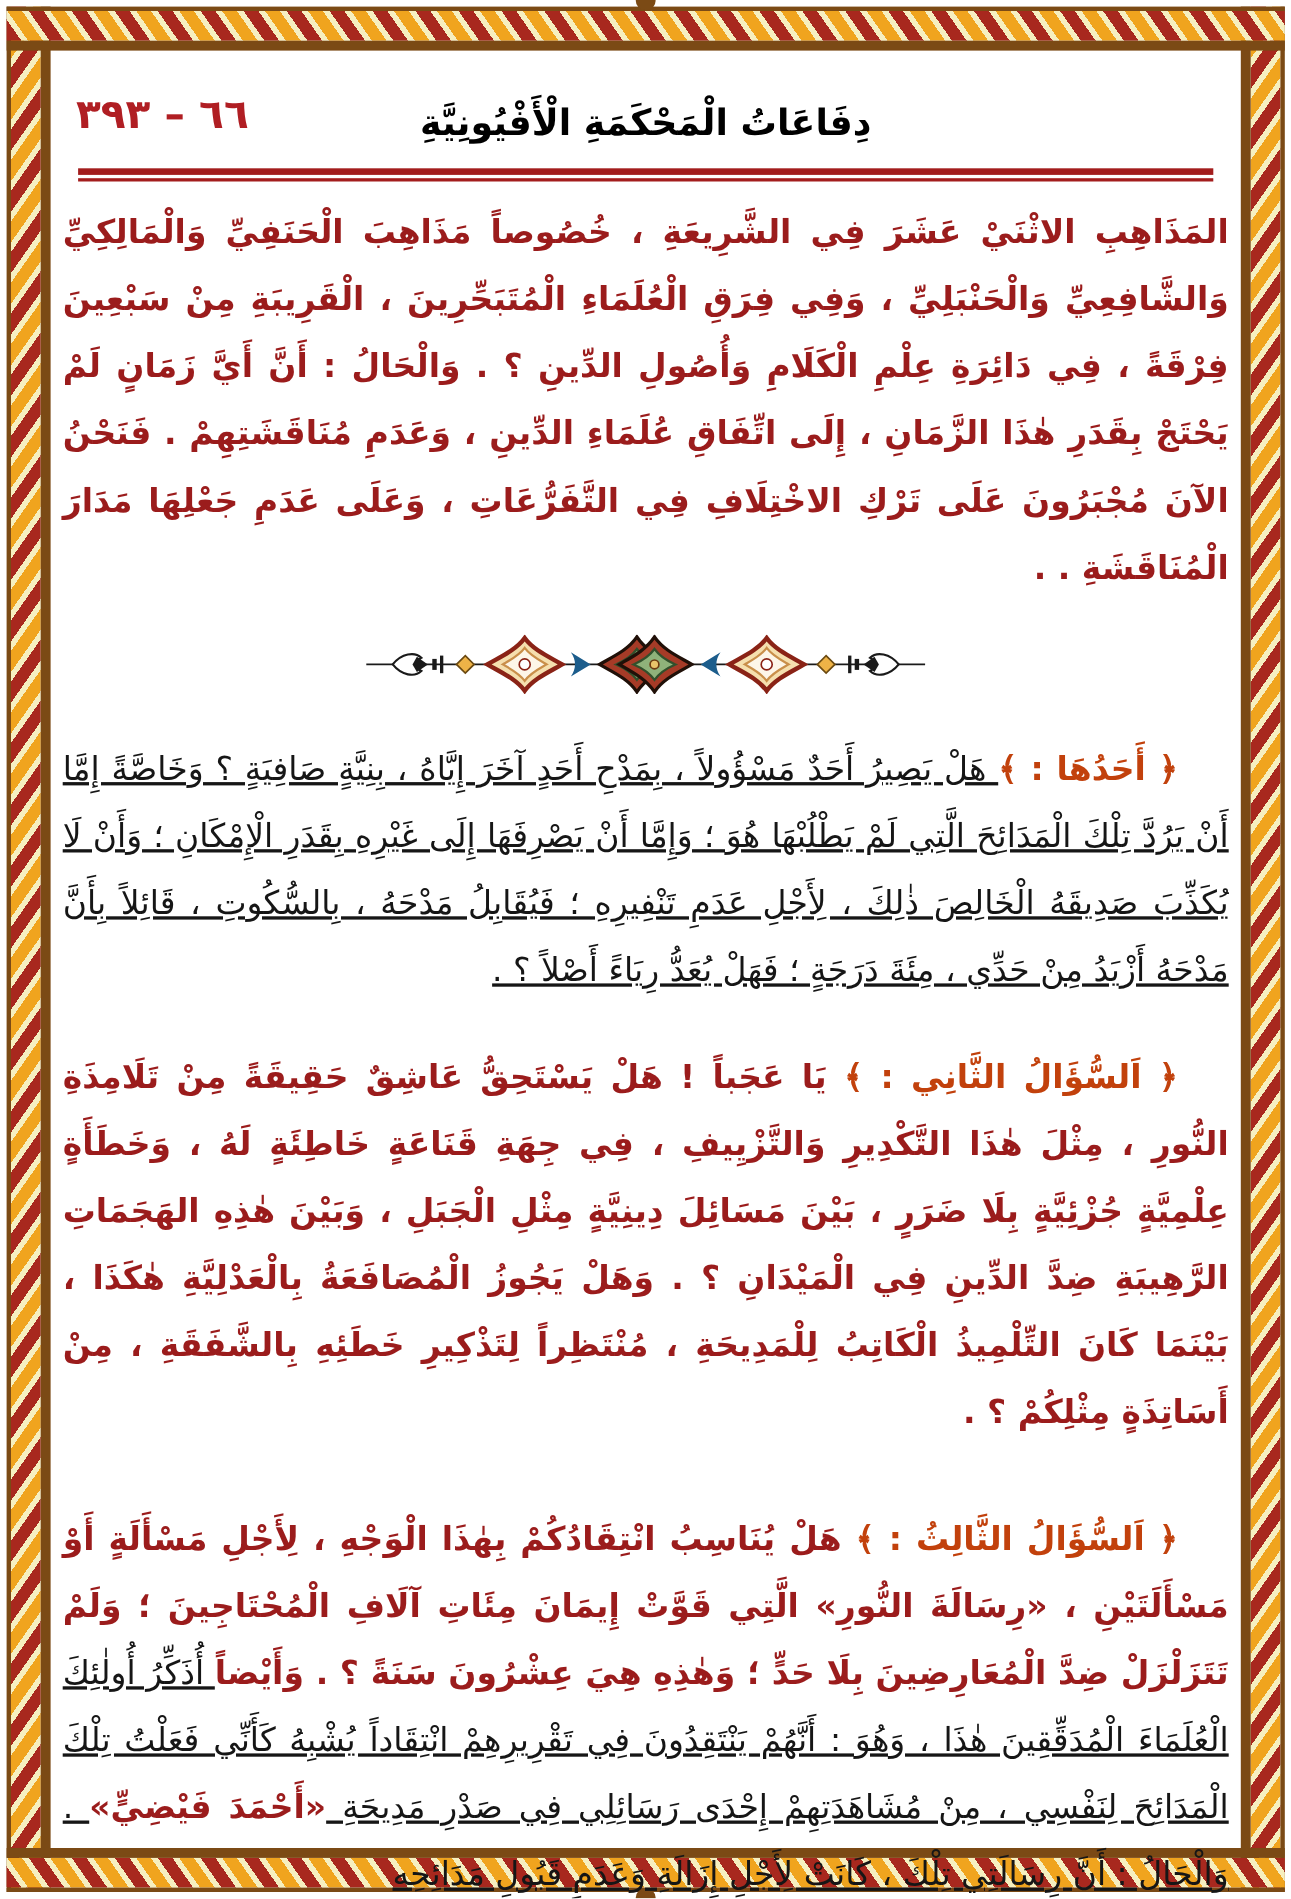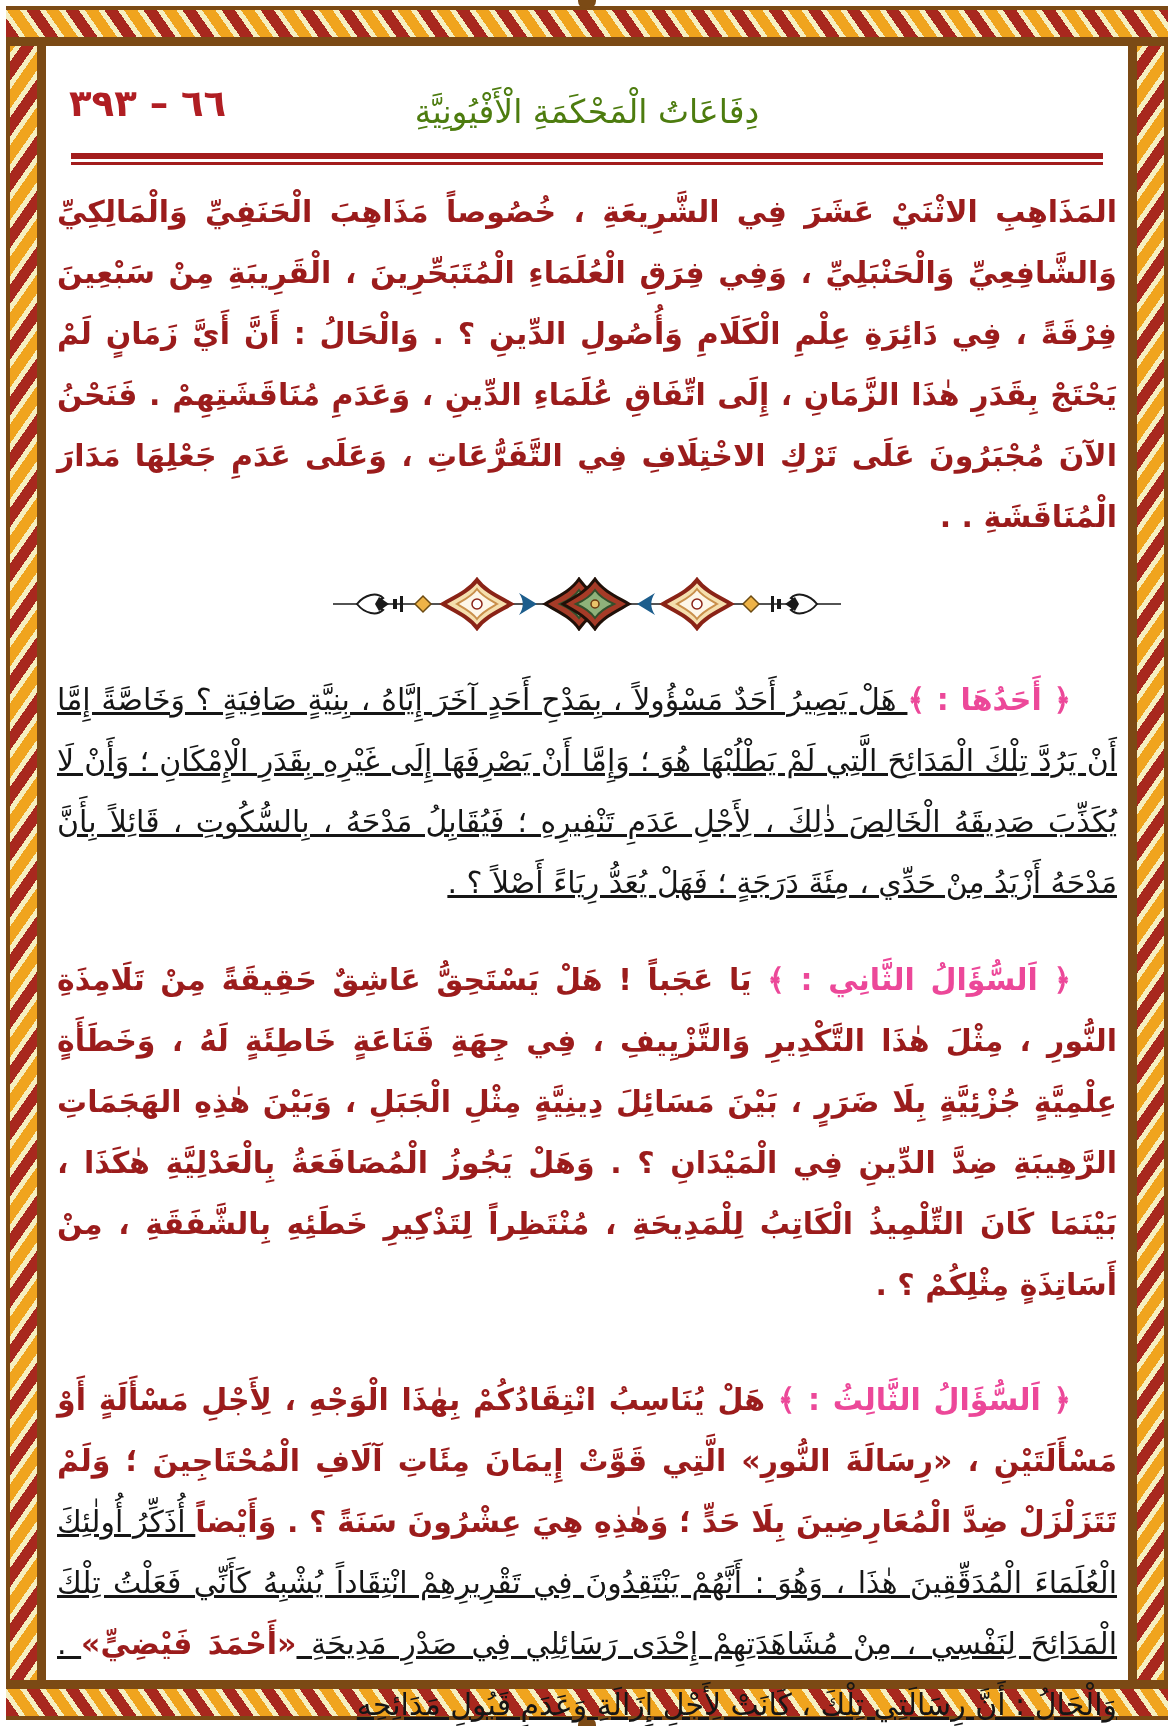--- a/index.html
+++ b/index.html
@@ -28,34 +28,34 @@
     position:absolute;top:45px;left:57px;right:57px;bottom:45px;
     direction:rtl;
   }
   .header-row{position:relative;height:66px;margin-top:34px;}
   .page-num{
     position:absolute;left:12px;top:6px;
     color:#b01e23;font-weight:bold;font-size:37px;line-height:1;
     direction:rtl;
   }
   .doc-title{
-    text-align:center;color:#4d7c0f;font-weight:normal;font-size:33px;line-height:66px;
+    text-align:center;color:#000000;font-weight:bold;font-size:33px;line-height:66px;
   }
   .red-rule{margin:8px 14px 0 14px;}
   .red-rule .r1{height:6px;background:#a31d1d;}
   .red-rule .r2{height:3px;background:#a31d1d;margin-top:3px;}
 
   p{margin:0;}
   .body-text{
     font-size:30px;line-height:61px;
     text-align:justify;
   }
   .dark-red{color:#9b1c1c;font-weight:bold;margin-top:36px;}
   .black{color:#161616;font-weight:normal;text-decoration:underline;}
-  .label-red{color:#ec4899;font-weight:bold;}
+  .label-red{color:#c2410c;font-weight:bold;}
   .intro{margin-top:16px;}
   .ornament-wrap{margin-top:30px;text-align:center;}
   .section-heading{
     margin-top:90px;text-align:center;
     color:#b01e23;font-weight:bold;font-size:30px;line-height:64px;
   }
   .q1{margin-top:34px;text-indent:46px;}
   .q2{margin-top:36px;text-indent:46px;}
   .q3{margin-top:54px;text-indent:46px;}
 </style>

